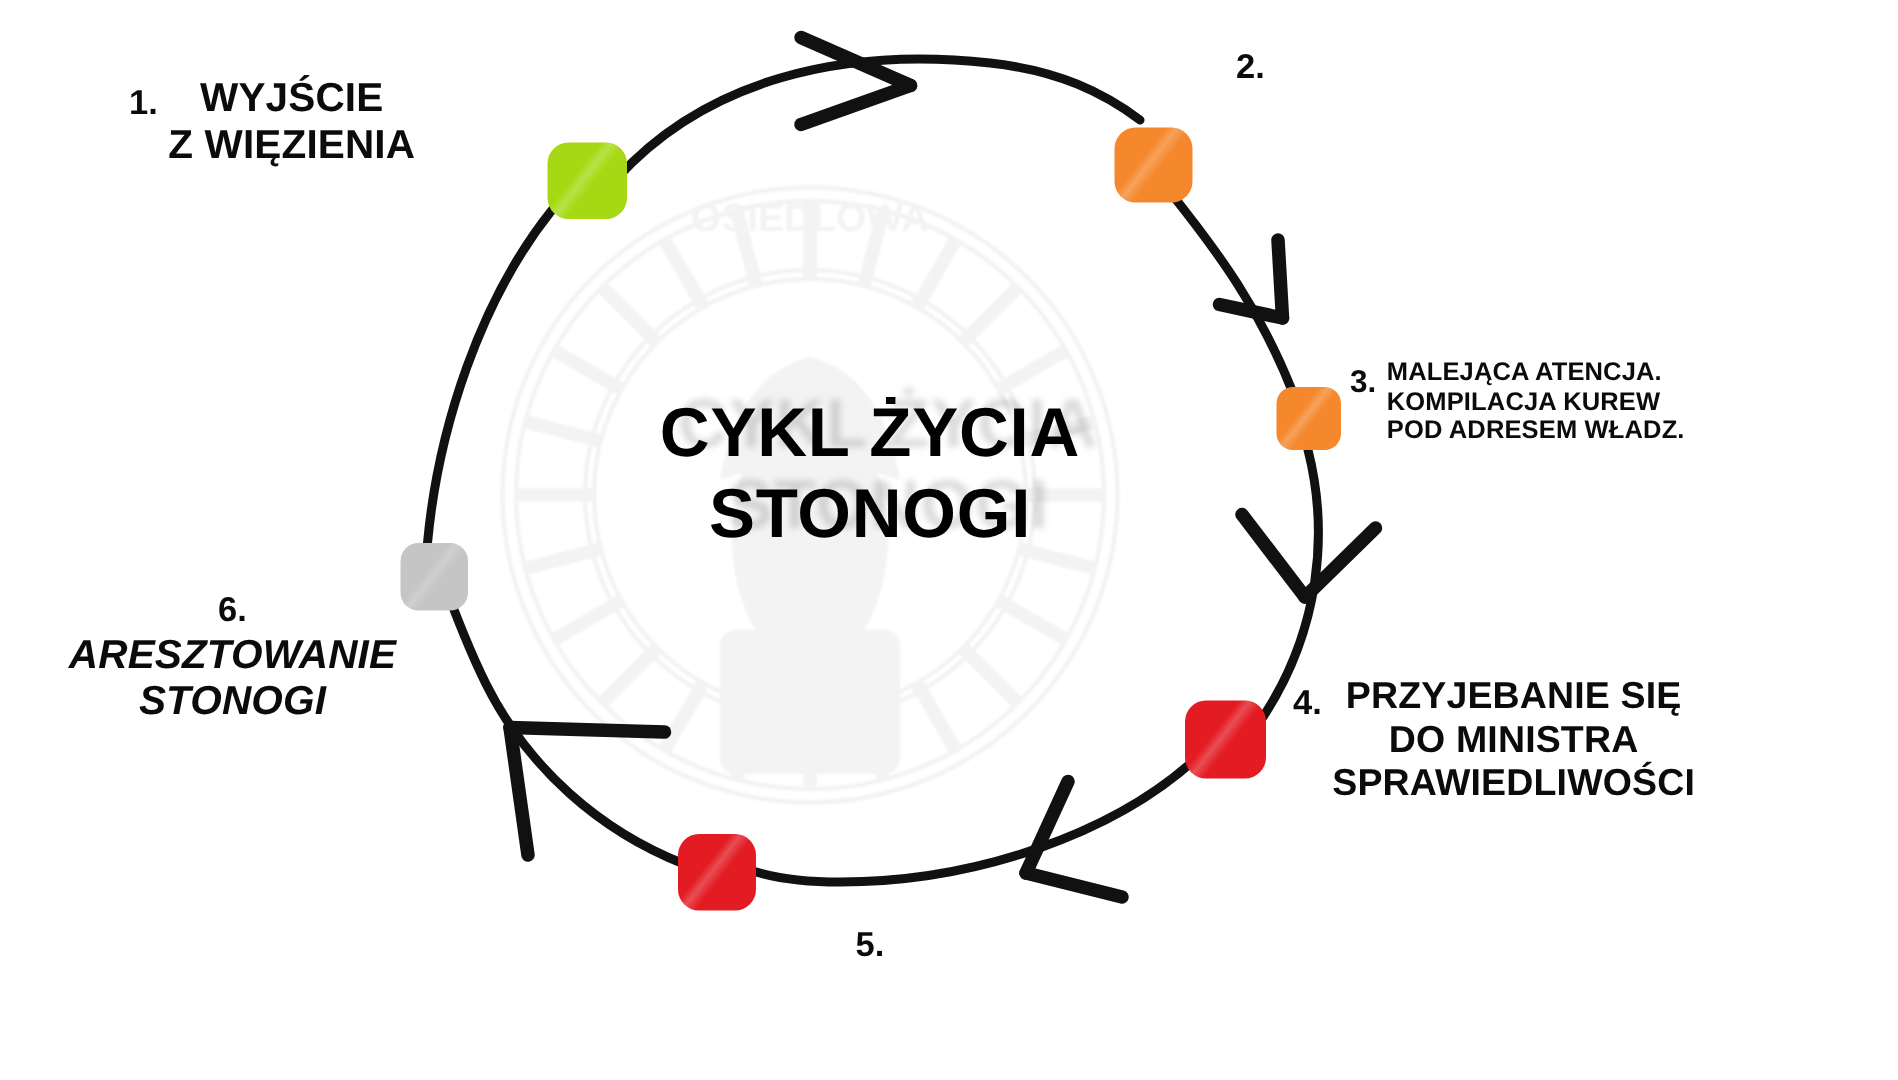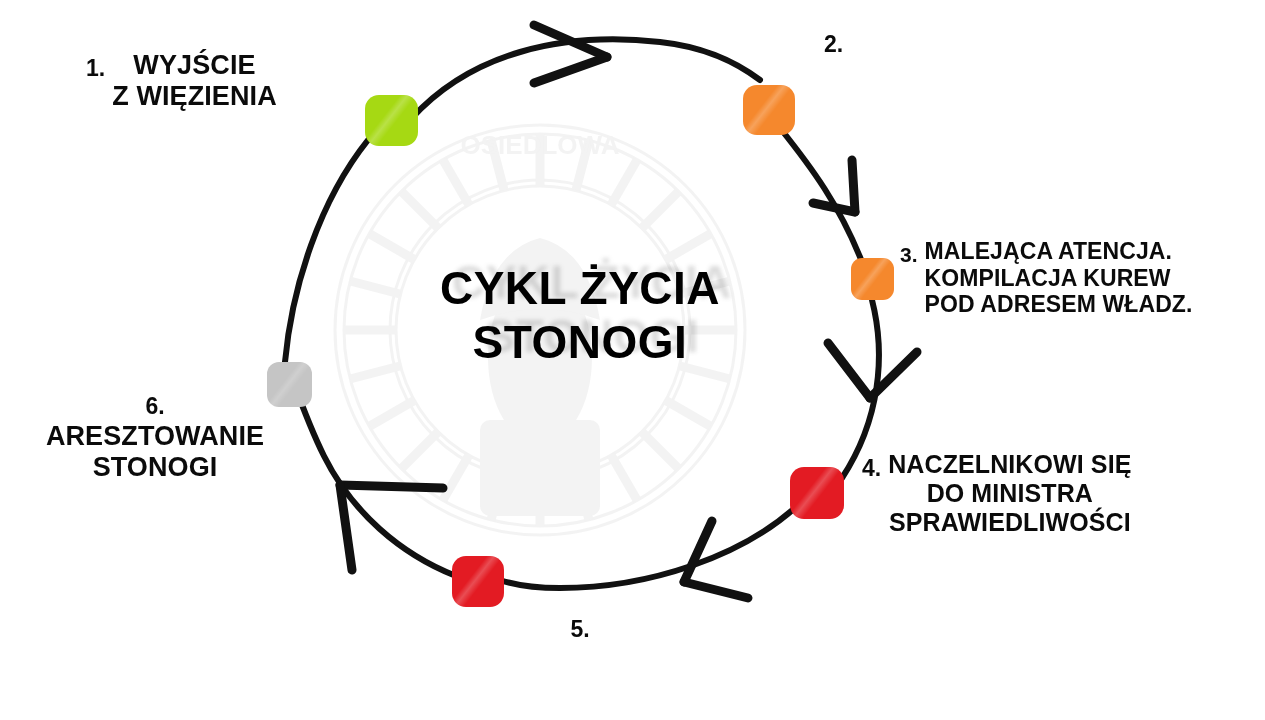--- a/index.html
+++ b/index.html
@@ -117,21 +117,21 @@
   #label-3 { left: 900px; top: 238px; width: 360px; text-align: left; }
 
   #label-4 { left: 862px; top: 450px; width: 400px; text-align: center; }
 
   #label-5 { left: 180px; top: 616px; width: 800px; text-align: center; }
   #label-5 .step-num { display: block; text-align: center; margin-bottom: 1px; }
   #label-5 .step-text { display: block; text-align: center; }
 
   #label-6 { left: 0px;   top: 393px; width: 310px; text-align: center; }
   #label-6 .step-num { display: block; text-align: center; margin-bottom: 1px; }
-  #label-6 .step-text { display: block; text-align: center; }
+  #label-6 .step-text { display: block; text-align: center; font-style: italic; }
 </style>
 </head>
 <body>
 
 <div id="canvas">
 
   <svg id="watermark" viewBox="0 0 420 420">
     <g fill="none" stroke="#333333" stroke-width="3">
       <circle cx="210" cy="210" r="205"></circle>
       <circle cx="210" cy="210" r="196"></circle>
@@ -256,30 +256,30 @@
 
   <div class="step-label" id="label-2">
     <div class="inline-row">
       <span class="step-num">2.</span>
     </div>
   </div>
 
   <div class="step-label" id="label-3" style="font-size:24px;">
     <div class="inline-row">
       <span class="step-num" style="font-size:21px;">3.</span>
-      <span class="step-text" style="font-size:23px;">MALEJĄCA ATENCJA.
+      <span class="step-text" style="font-size:17px;">MALEJĄCA ATENCJA.
 KOMPILACJA KUREW
 POD ADRESEM WŁADZ.</span>
     </div>
   </div>
 
   <div class="step-label" id="label-4">
     <div class="inline-row">
       <span class="step-num">4.</span>
-      <span class="step-text" style="font-size:25px;">NACZELNIKOWI SIĘ
+      <span class="step-text" style="font-size:25px;">PRZYJEBANIE SIĘ
 DO MINISTRA
 SPRAWIEDLIWOŚCI</span>
     </div>
   </div>
 
   <div class="step-label" id="label-5">
     <span class="step-num">5.</span>
   </div>
 
   <div class="step-label" id="label-6">

